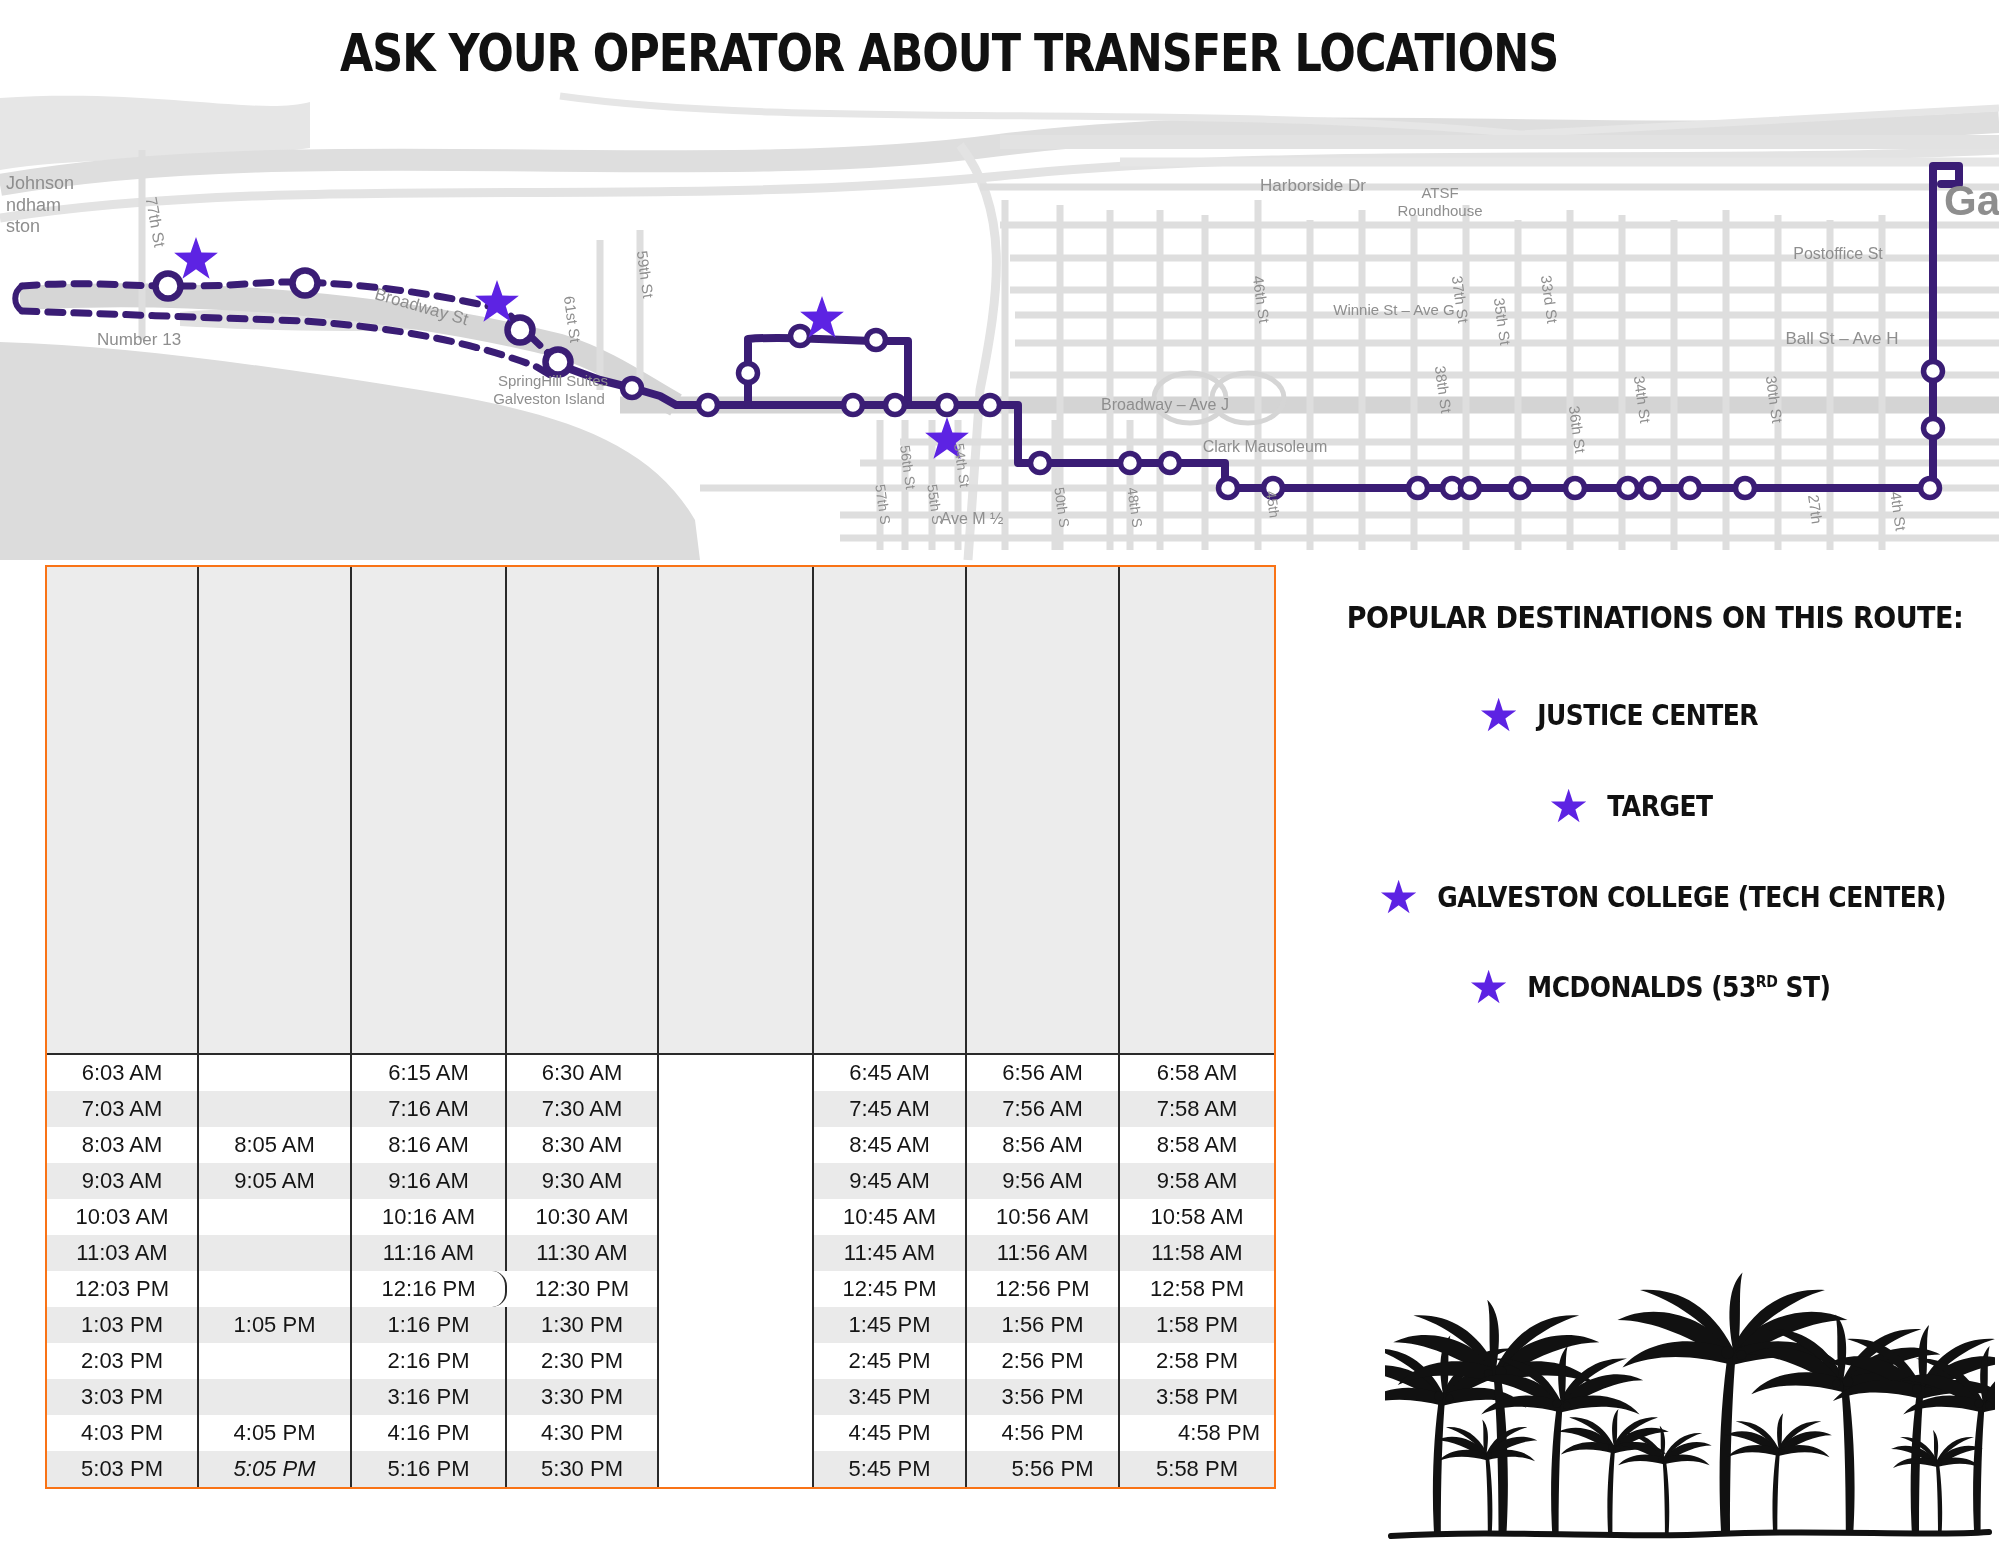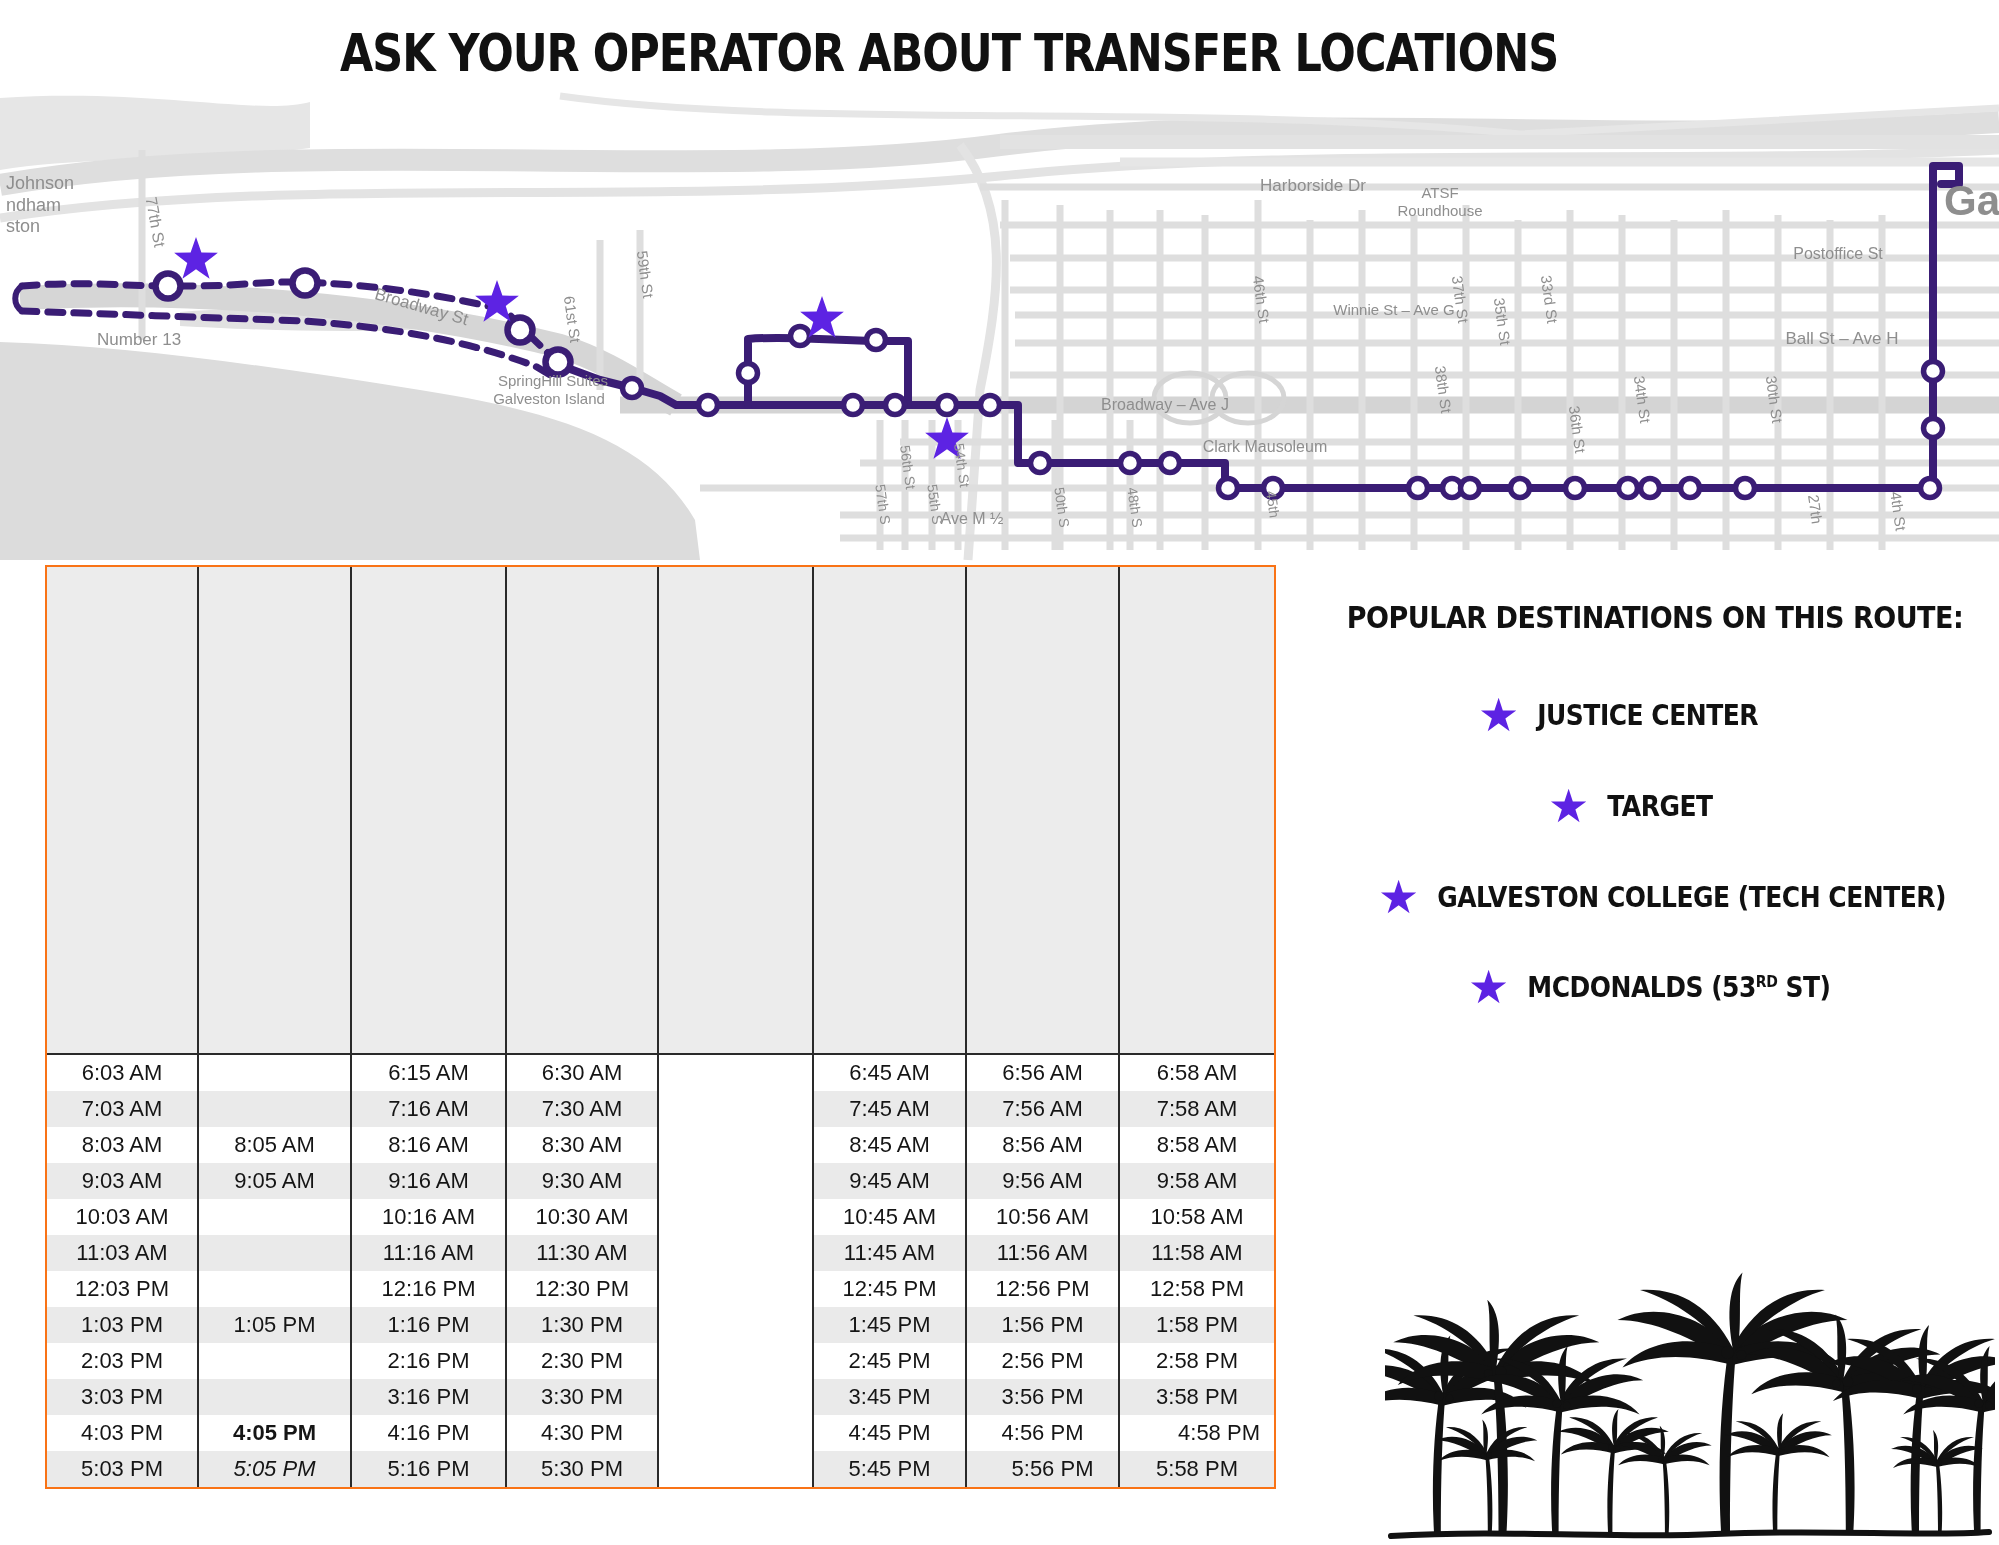--- a/index.html
+++ b/index.html
@@ -256,21 +256,21 @@
     <div class="tcell last" style="grid-area: 6 / 8;">10:58 AM</div>
     <div class="tcell alt" style="grid-area: 7 / 1;">11:03 AM</div>
     <div class="tcell alt" style="grid-area: 7 / 2;"></div>
     <div class="tcell alt" style="grid-area: 7 / 3;">11:16 AM</div>
     <div class="tcell alt" style="grid-area: 7 / 4;">11:30 AM</div>
     <div class="tcell alt" style="grid-area: 7 / 6;">11:45 AM</div>
     <div class="tcell alt" style="grid-area: 7 / 7;">11:56 AM</div>
     <div class="tcell alt last" style="grid-area: 7 / 8;">11:58 AM</div>
     <div class="tcell" style="grid-area: 8 / 1;">12:03 PM</div>
     <div class="tcell" style="grid-area: 8 / 2;"></div>
-    <div class="tcell" style="grid-area: 8 / 3;">12:16 PM</div>
+    <div class="tcell" style="grid-area: 8 / 3; border-radius: 15px;">12:16 PM</div>
     <div class="tcell" style="grid-area: 8 / 4;">12:30 PM</div>
     <div class="tcell" style="grid-area: 8 / 6;">12:45 PM</div>
     <div class="tcell" style="grid-area: 8 / 7;">12:56 PM</div>
     <div class="tcell last" style="grid-area: 8 / 8;">12:58 PM</div>
     <div class="tcell alt" style="grid-area: 9 / 1;">1:03 PM</div>
     <div class="tcell alt" style="grid-area: 9 / 2;">1:05 PM</div>
     <div class="tcell alt" style="grid-area: 9 / 3;">1:16 PM</div>
     <div class="tcell alt" style="grid-area: 9 / 4;">1:30 PM</div>
     <div class="tcell alt" style="grid-area: 9 / 6;">1:45 PM</div>
     <div class="tcell alt" style="grid-area: 9 / 7;">1:56 PM</div>
@@ -283,21 +283,21 @@
     <div class="tcell" style="grid-area: 10 / 7;">2:56 PM</div>
     <div class="tcell last" style="grid-area: 10 / 8;">2:58 PM</div>
     <div class="tcell alt" style="grid-area: 11 / 1;">3:03 PM</div>
     <div class="tcell alt" style="grid-area: 11 / 2;"></div>
     <div class="tcell alt" style="grid-area: 11 / 3;">3:16 PM</div>
     <div class="tcell alt" style="grid-area: 11 / 4;">3:30 PM</div>
     <div class="tcell alt" style="grid-area: 11 / 6;">3:45 PM</div>
     <div class="tcell alt" style="grid-area: 11 / 7;">3:56 PM</div>
     <div class="tcell alt last" style="grid-area: 11 / 8;">3:58 PM</div>
     <div class="tcell" style="grid-area: 12 / 1;">4:03 PM</div>
-    <div class="tcell" style="grid-area: 12 / 2; font-weight: bold;">4:05 PM</div>
+    <div class="tcell" style="grid-area: 12 / 2;">4:05 PM</div>
     <div class="tcell" style="grid-area: 12 / 3;">4:16 PM</div>
     <div class="tcell" style="grid-area: 12 / 4;">4:30 PM</div>
     <div class="tcell" style="grid-area: 12 / 6;">4:45 PM</div>
     <div class="tcell" style="grid-area: 12 / 7;">4:56 PM</div>
     <div class="tcell last" style="grid-area: 12 / 8; padding-left: 44px;">4:58 PM</div>
     <div class="tcell alt" style="grid-area: 13 / 1;">5:03 PM</div>
     <div class="tcell alt" style="grid-area: 13 / 2; font-style: italic;">5:05 PM</div>
     <div class="tcell alt" style="grid-area: 13 / 3;">5:16 PM</div>
     <div class="tcell alt" style="grid-area: 13 / 4;">5:30 PM</div>
     <div class="tcell alt" style="grid-area: 13 / 6;">5:45 PM</div>

